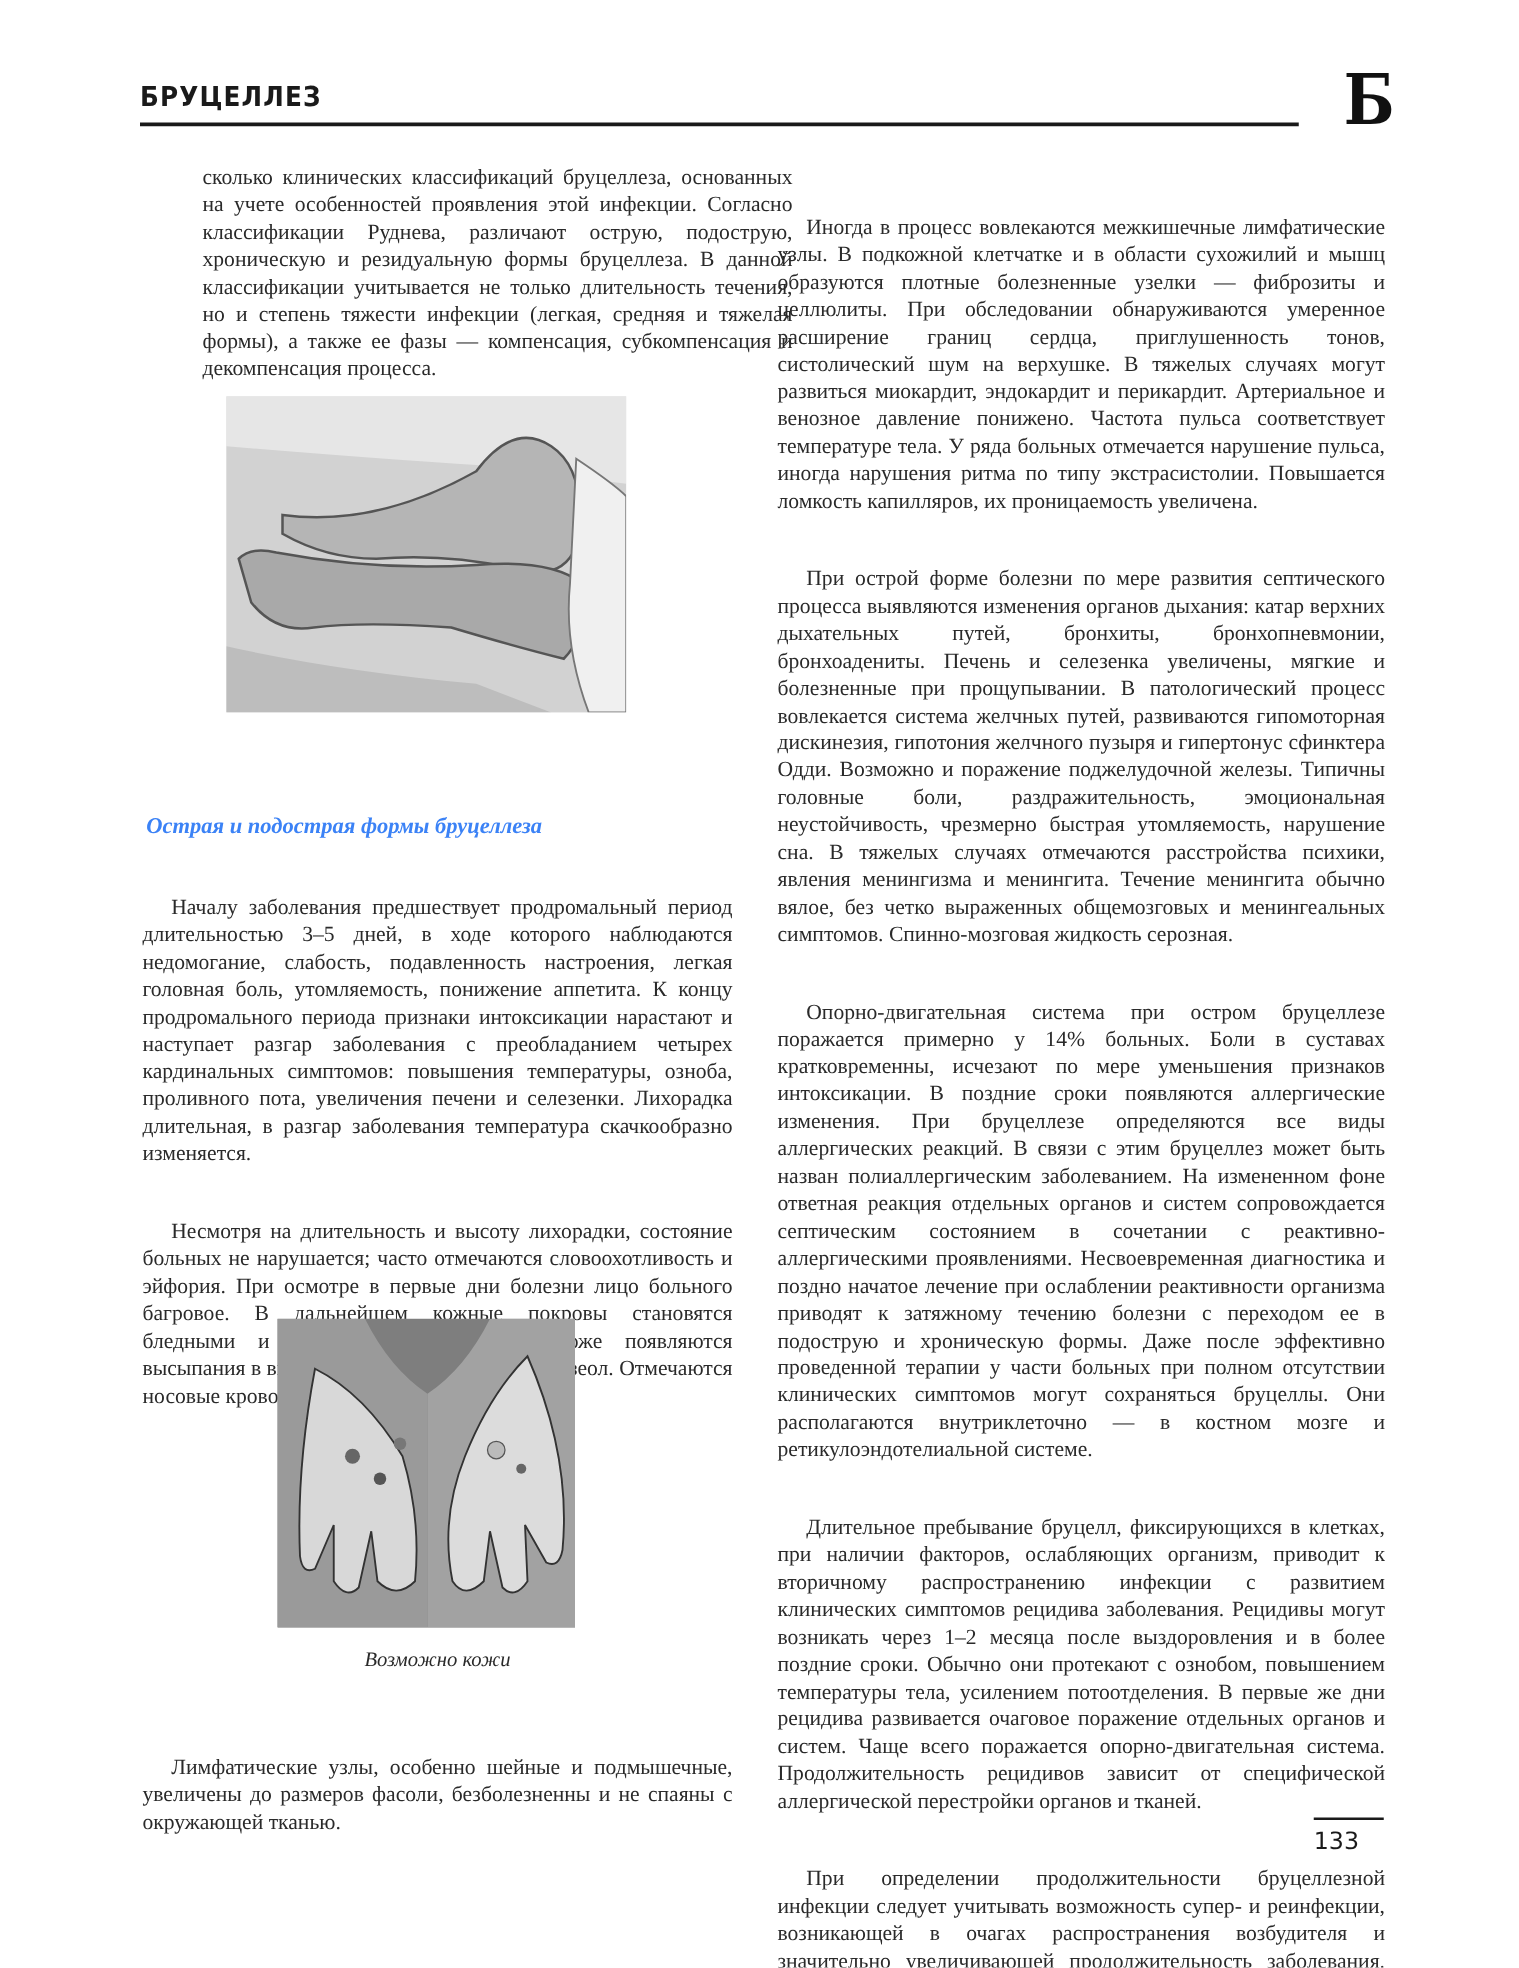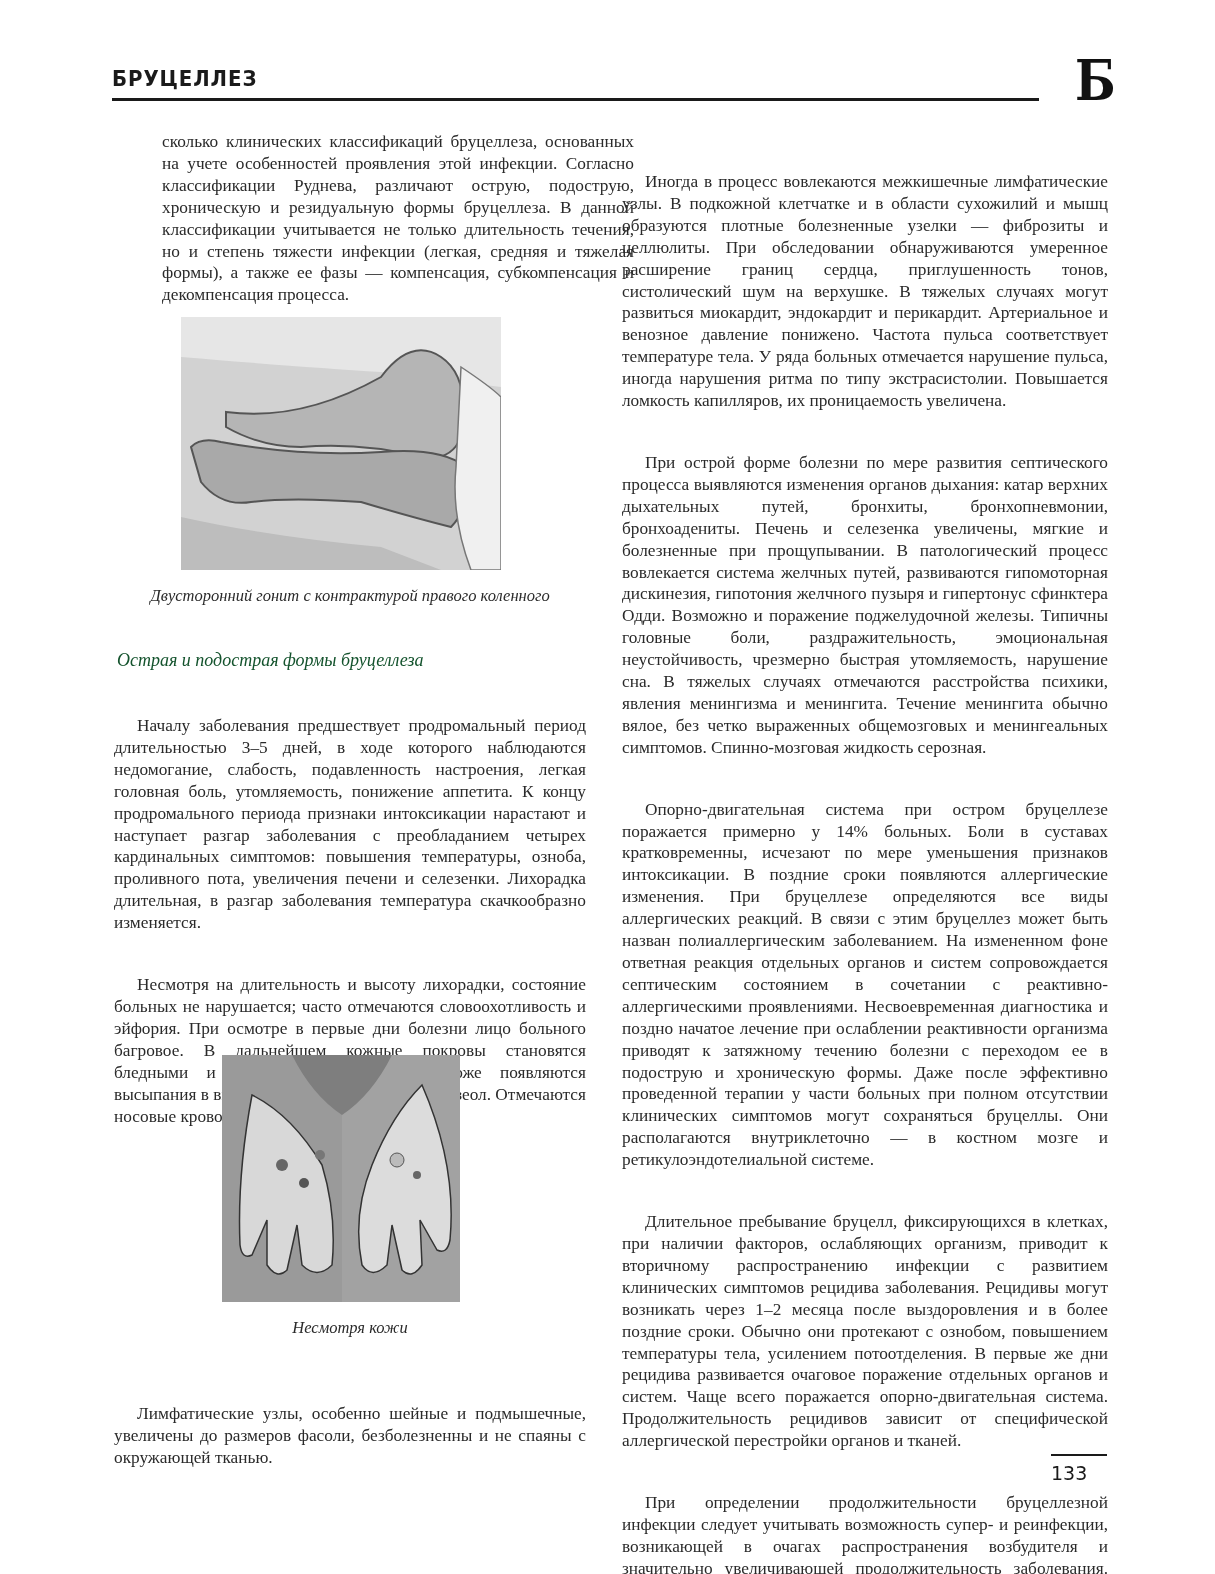--- a/index.html
+++ b/index.html
@@ -33,21 +33,21 @@
     .col-right { left: 622px; width: 486px; }
     .figure {
       position: absolute; overflow: hidden;
     }
     .figure svg { display: block; }
     .caption {
       position: absolute; font-style: italic; text-align: center; font-size: 16.5px; line-height: 22px; color: #2a2a2a;
     }
     .subhead {
       position: absolute; left: 117px; top: 650px;
-      font-style: italic; font-weight: normal; font-size: 18px; color: #14532d;
+      font-style: italic; font-weight: bold; font-size: 18px; color: #3b82f6;
     }
     .page-rule {
       position: absolute; left: 1051px; top: 1454px; width: 56px; height: 2px; background: #1a1a1a;
     }
     .page-number {
       position: absolute; left: 1051px; top: 1462px; width: 56px; text-align: left;
       font-family: "DejaVu Sans", "Liberation Sans", sans-serif; font-weight: normal; font-size: 19px; color: #1a1a1a;
     }
   </style>
 </head>
@@ -65,21 +65,20 @@
   <svg width="320" height="253" viewBox="0 0 320 253">
     <rect width="320" height="253" fill="#e6e6e6"></rect>
     <path d="M0 40 Q120 50 200 55 L320 70 L320 253 L0 253 Z" fill="#d2d2d2"></path>
     <path d="M0 200 Q90 220 200 230 L260 253 L0 253 Z" fill="#bdbdbd"></path>
     <path d="M45 95 Q120 105 200 60 Q230 20 260 40 Q290 60 280 120 Q270 145 240 140 Q180 125 120 130 Q80 130 45 110 Z" fill="#b5b5b5" stroke="#555" stroke-width="2"></path>
     <path d="M10 130 Q20 120 40 125 Q120 140 200 135 Q260 130 285 150 Q290 190 270 210 Q230 200 180 185 Q110 180 70 185 Q40 190 20 165 Z" fill="#a9a9a9" stroke="#555" stroke-width="2"></path>
     <path d="M280 50 Q310 70 320 80 L320 253 L290 253 Q270 200 275 150 Z" fill="#f0f0f0" stroke="#777" stroke-width="1.5"></path>
   </svg>
 </div>
 <div class="caption" style="left:114px; top:585px; width:472px;">
-  <div>Двусторонний гонит с контрактурой правого коленного</div>
 </div>
 
 <div class="subhead">Острая и подострая формы бруцеллеза</div>
 
 <div class="col col-left" style="top:675px;">
   <p class="ind">Началу заболевания предшествует продромальный период длительностью 3–5 дней, в ходе которого наблюдаются недомогание, слабость, подавленность настроения, легкая головная боль, утомляемость, понижение аппетита. К концу продромального периода признаки интоксикации нарастают и наступает разгар заболевания с преобладанием четырех кардинальных симптомов: повышения температуры, озноба, проливного пота, увеличения печени и селезенки. Лихорадка длительная, в разгар заболевания температура скачкообразно изменяется.</p>
   <p class="ind">Несмотря на длительность и высоту лихорадки, состояние больных не нарушается; часто отмечаются словоохотливость и эйфория. При осмотре в первые дни болезни лицо больного багровое. В дальнейшем кожные покровы становятся бледными и влажными. Изредка на коже появляются высыпания в виде крапивницы, эритем или розеол. Отмечаются носовые кровотечения.</p>
 </div>
 
 <div class="figure" style="left:222px; top:1055px; width:238px; height:247px; background:#8a8a8a;">
@@ -89,21 +88,21 @@
     <path d="M120 60 Q150 40 170 0 L238 0 L238 247 L120 247 Z" fill="#a2a2a2"></path>
     <path d="M30 40 Q70 60 100 110 Q115 160 110 210 Q95 225 80 210 L75 170 L65 215 Q55 225 45 210 L45 165 L30 200 Q20 205 18 190 Q15 120 30 40 Z" fill="#d8d8d8" stroke="#333" stroke-width="1.5"></path>
     <path d="M200 30 Q170 60 150 110 Q130 160 140 210 Q150 225 165 210 L170 170 L180 215 Q190 225 200 210 L198 165 L215 195 Q225 200 228 185 Q235 110 200 30 Z" fill="#dcdcdc" stroke="#333" stroke-width="1.5"></path>
     <circle cx="60" cy="110" r="6" fill="#666"></circle>
     <circle cx="82" cy="128" r="5" fill="#555"></circle>
     <circle cx="98" cy="100" r="5" fill="#777"></circle>
     <circle cx="175" cy="105" r="7" fill="#bbb" stroke="#555"></circle>
     <circle cx="195" cy="120" r="4" fill="#666"></circle>
   </svg>
 </div>
-<div class="caption" style="left:114px; top:1317px; width:472px;">Несмотря кожи</div>
+<div class="caption" style="left:114px; top:1317px; width:472px;">Возможно кожи</div>
 
 <div class="col col-left" style="top:1363px;">
   <p class="ind">Лимфатические узлы, особенно шейные и подмышечные, увеличены до размеров фасоли, безболезненны и не спаяны с окружающей тканью.</p>
 </div>
 
 <div class="col col-right" style="top:131px;">
   <p class="ind">Иногда в процесс вовлекаются межкишечные лимфатические узлы. В подкожной клетчатке и в области сухожилий и мышц образуются плотные болезненные узелки — фиброзиты и целлюлиты. При обследовании обнаруживаются умеренное расширение границ сердца, приглушенность тонов, систолический шум на верхушке. В тяжелых случаях могут развиться миокардит, эндокардит и перикардит. Артериальное и венозное давление понижено. Частота пульса соответствует температуре тела. У ряда больных отмечается нарушение пульса, иногда нарушения ритма по типу экстрасистолии. Повышается ломкость капилляров, их проницаемость увеличена.</p>
   <p class="ind">При острой форме болезни по мере развития септического процесса выявляются изменения органов дыхания: катар верхних дыхательных путей, бронхиты, бронхопневмонии, бронхоадениты. Печень и селезенка увеличены, мягкие и болезненные при прощупывании. В патологический процесс вовлекается система желчных путей, развиваются гипомоторная дискинезия, гипотония желчного пузыря и гипертонус сфинктера Одди. Возможно и поражение поджелудочной железы. Типичны головные боли, раздражительность, эмоциональная неустойчивость, чрезмерно быстрая утомляемость, нарушение сна. В тяжелых случаях отмечаются расстройства психики, явления менингизма и менингита. Течение менингита обычно вялое, без четко выраженных общемозговых и менингеальных симптомов. Спинно-мозговая жидкость серозная.</p>
   <p class="ind">Опорно-двигательная система при остром бруцеллезе поражается примерно у 14% больных. Боли в суставах кратковременны, исчезают по мере уменьшения признаков интоксикации. В поздние сроки появляются аллергические изменения. При бруцеллезе определяются все виды аллергических реакций. В связи с этим бруцеллез может быть назван полиаллергическим заболеванием. На измененном фоне ответная реакция отдельных органов и систем сопровождается септическим состоянием в сочетании с реактивно-аллергическими проявлениями. Несвоевременная диагностика и поздно начатое лечение при ослаблении реактивности организма приводят к затяжному течению болезни с переходом ее в подострую и хроническую формы. Даже после эффективно проведенной терапии у части больных при полном отсутствии клинических симптомов могут сохраняться бруцеллы. Они располагаются внутриклеточно — в костном мозге и ретикулоэндотелиальной системе.</p>
   <p class="ind">Длительное пребывание бруцелл, фиксирующихся в клетках, при наличии факторов, ослабляющих организм, приводит к вторичному распространению инфекции с развитием клинических симптомов рецидива заболевания. Рецидивы могут возникать через 1–2 месяца после выздоровления и в более поздние сроки. Обычно они протекают с ознобом, повышением температуры тела, усилением потоотделения. В первые же дни рецидива развивается очаговое поражение отдельных органов и систем. Чаще всего поражается опорно-двигательная система. Продолжительность рецидивов зависит от специфической аллергической перестройки органов и тканей.</p>

